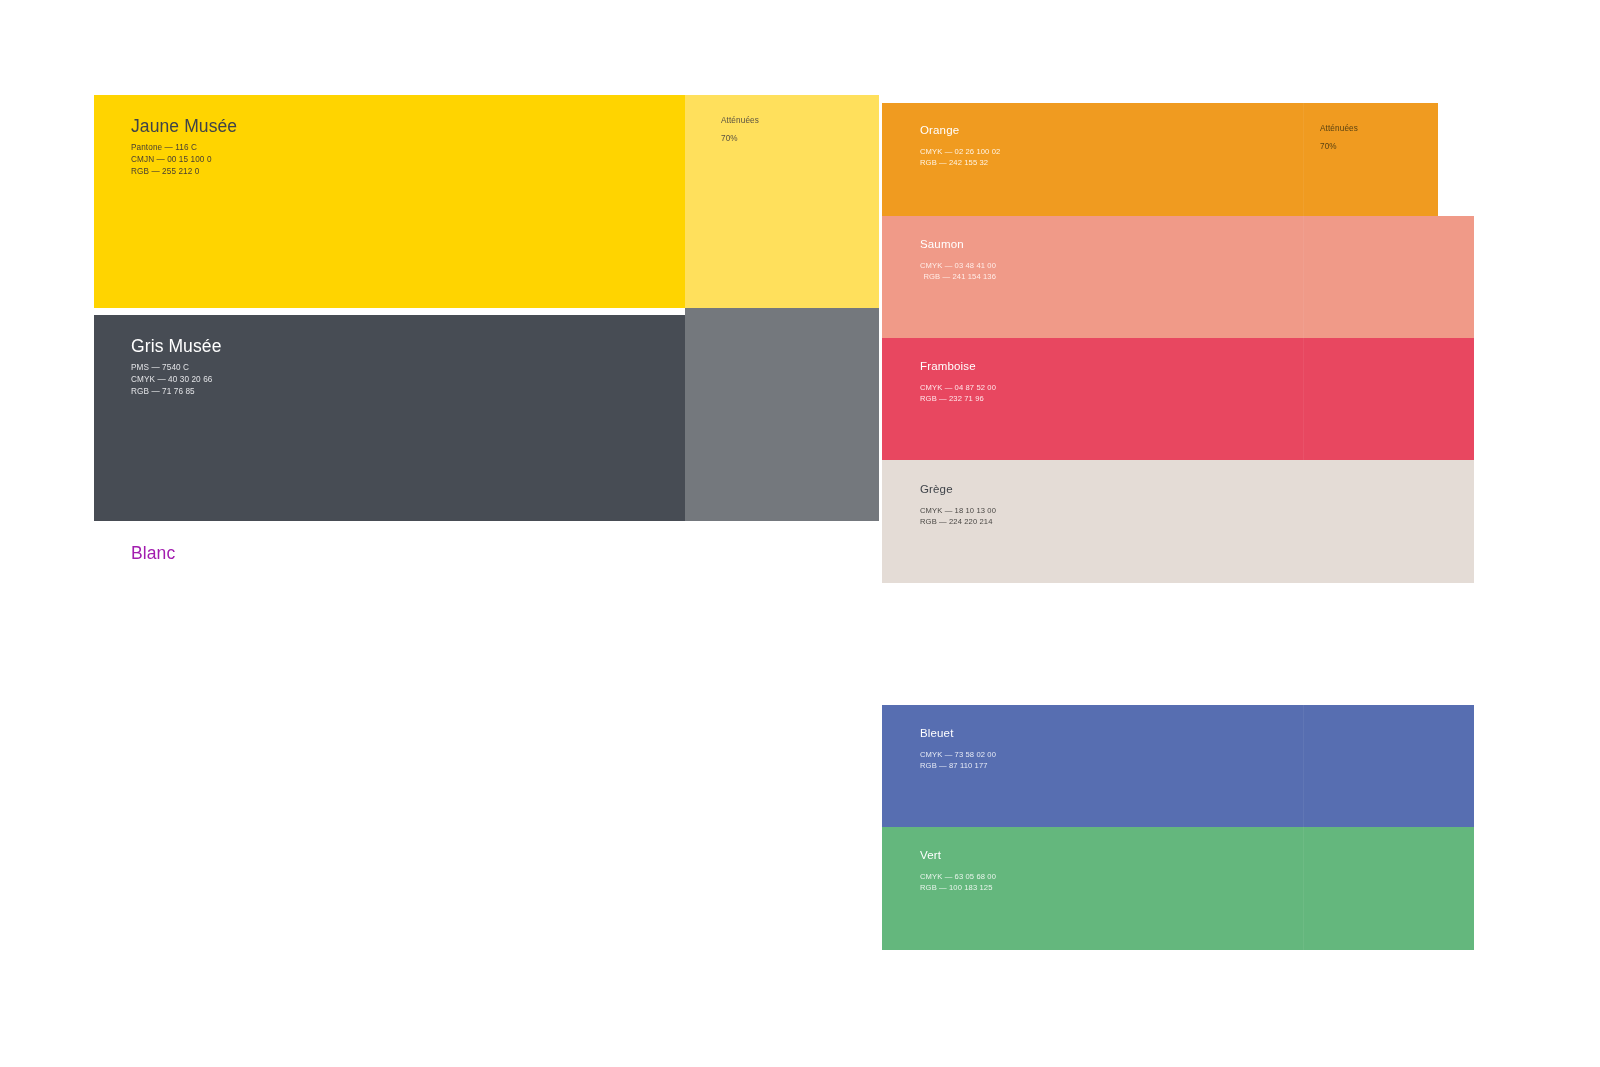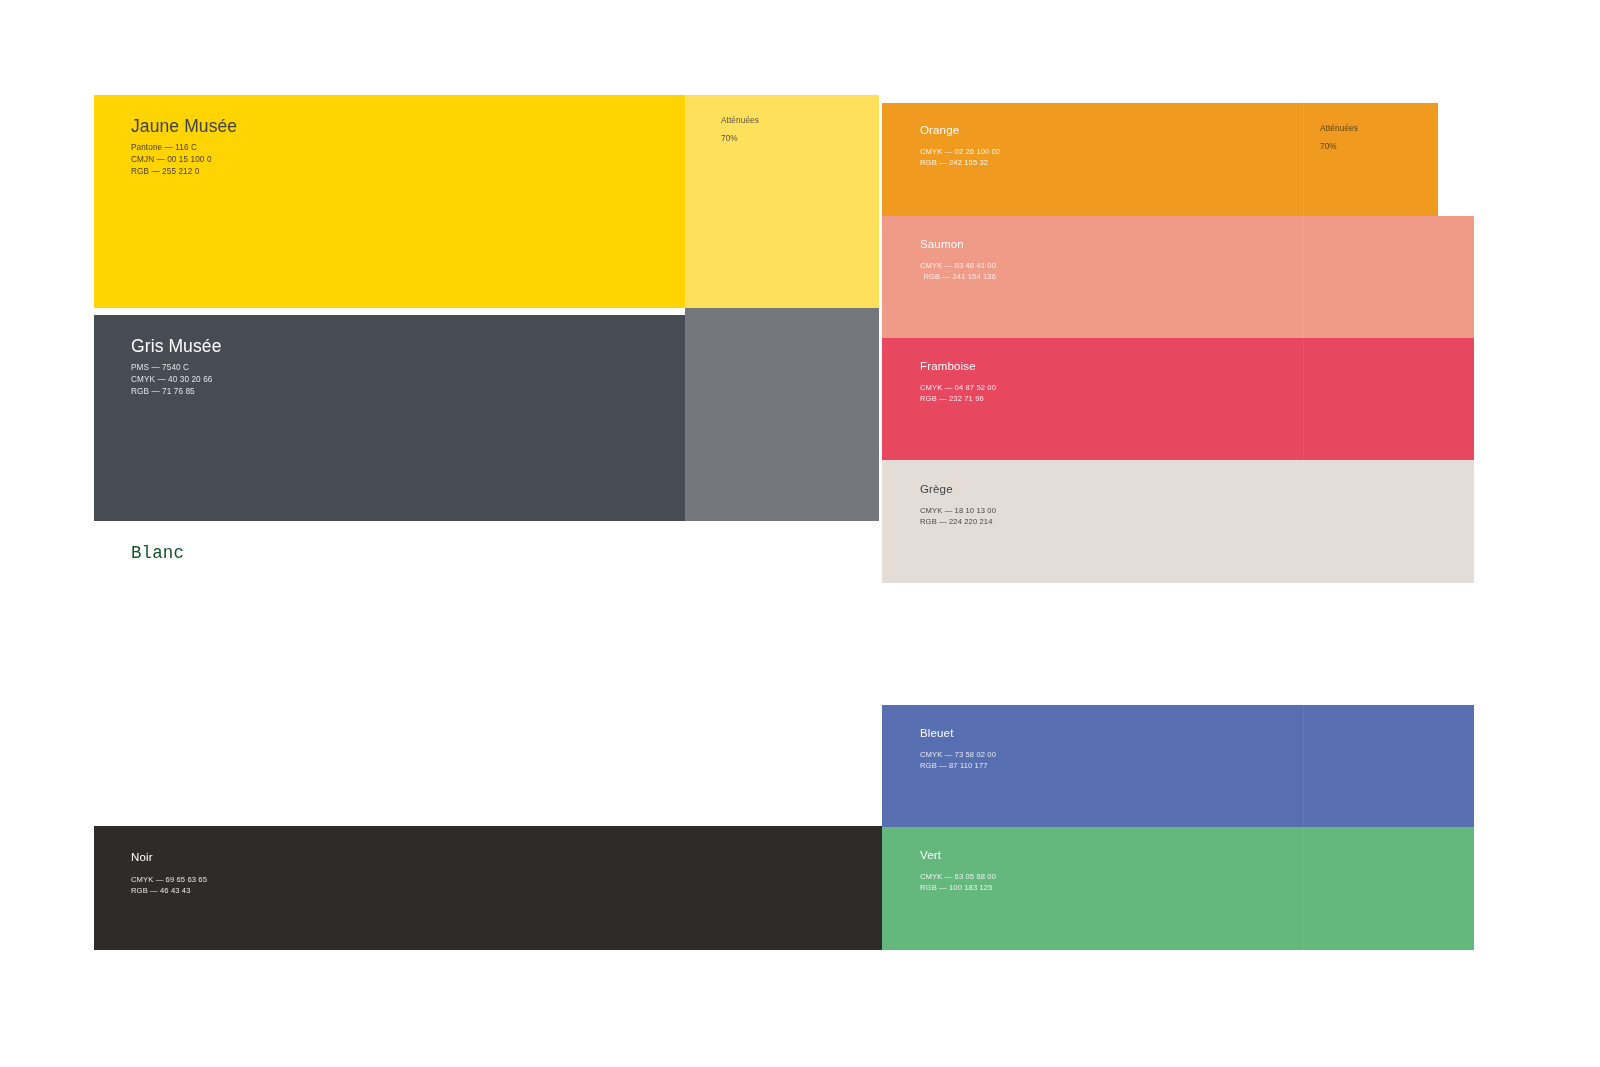--- a/index.html
+++ b/index.html
@@ -90,30 +90,23 @@
       <div>PMS — 7540 C</div>
       <div>CMYK — 40 30 20 66</div>
       <div>RGB — 71 76 85</div>
     </div>
   </div>
 
   <div class="swatch" style="left:685px; top:308px; width:194px; height:213px; background:#74787D;">
   </div>
 
   <div class="swatch" style="left:94px; top:521px; width:785px; height:305px; background:#FFFFFF;">
-    <div class="sw-name name-lg" style="left:37px; top:22px; color:#14532d;font-family:Liberation Mono, monospace;">Blanc</div>
+    <div class="sw-name name-lg" style="left:37px; top:22px; color:#a21caf;">Blanc</div>
   </div>
 
-  <div class="swatch" style="left:94px; top:826px; width:788px; height:124px; background:#2E2B2B;">
-    <div class="sw-name name-sm" style="left:37px; top:25px; color:#FFFFFF;">Noir</div>
-    <div class="sw-specs specs-sm" style="left:37px; top:48px; color:#E8E6E6;">
-      <div>CMYK — 69 65 63 65</div>
-      <div>RGB — 46 43 43</div>
-    </div>
-  </div>
 
   <div class="swatch" style="left:882px; top:95px; width:556px; height:121px; background:#F09B20;margin-top:8px;">
     <div class="seam" style="left:421px;"></div>
     <div class="sw-name name-sm" style="left:38px; top:21px; color:#FFFFFF;">Orange</div>
     <div class="sw-specs specs-sm" style="left:38px; top:43px; color:#FFF4E4;">
       <div>CMYK — 02 26 100 02</div>
       <div>RGB — 242 155 32</div>
     </div>
     <div class="att-label" style="left:438px; top:21px; color:#5A4312;">Atténuées</div>
     <div class="att-label" style="left:438px; top:39px; color:#5A4312;">70%</div>

